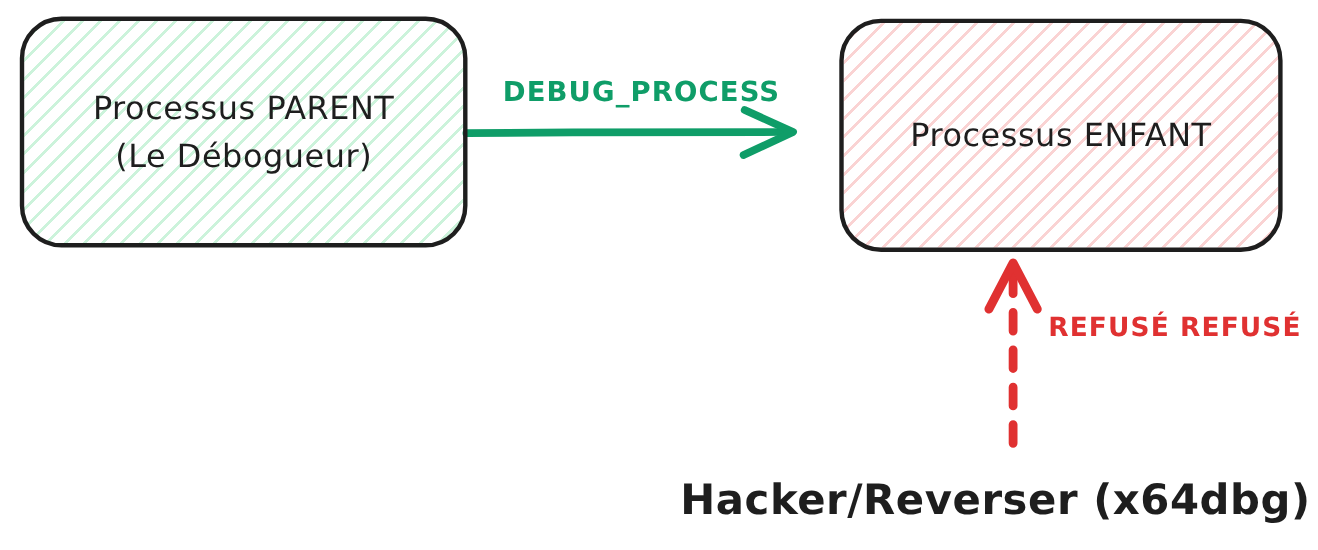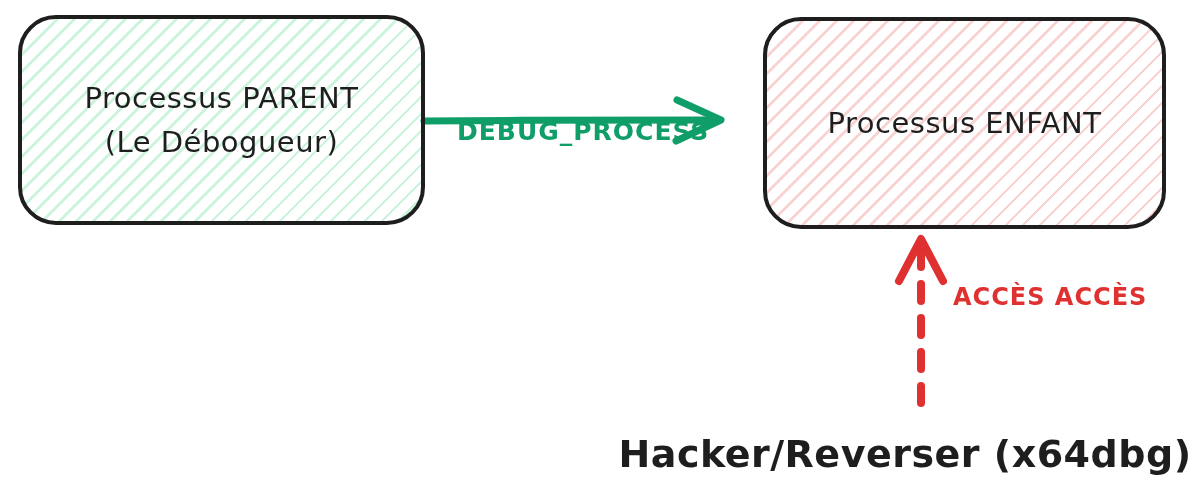--- a/index.html
+++ b/index.html
@@ -76,21 +76,20 @@
   .edge-label {
     position: absolute;
     white-space: nowrap;
     font-weight: 600;
   }
   .label-debug {
     left: 457px; top: 69px;
     font-size: 25px;
     letter-spacing: 1px;
     color: var(--green, #0f9d68);
-    margin-top: 48px;
   }
   .label-denied {
     left: 953px; top: 283px;
     font-size: 24px;
     letter-spacing: 1px;
     color: var(--red, #e03131);
   }
   .label-hacker {
     position: absolute;
     left: 600px; top: 432px;
@@ -122,17 +121,17 @@
   <div class="node-box box-parent">
     <div class="box-line">Processus PARENT</div>
     <div class="box-line">(Le Débogueur)</div>
   </div>
 
   <div class="node-box box-child">
     <div class="box-line">Processus ENFANT</div>
   </div>
 
   <div class="edge-label label-debug">DEBUG_PROCESS</div>
-  <div class="edge-label label-denied">ACCÈS ACCÈS</div>
+  <div class="edge-label label-denied">REFUSÉ REFUSÉ</div>
 
   <div class="label-hacker">Hacker/Reverser (x64dbg)</div>
 
 </div>
 
 </body></html>

